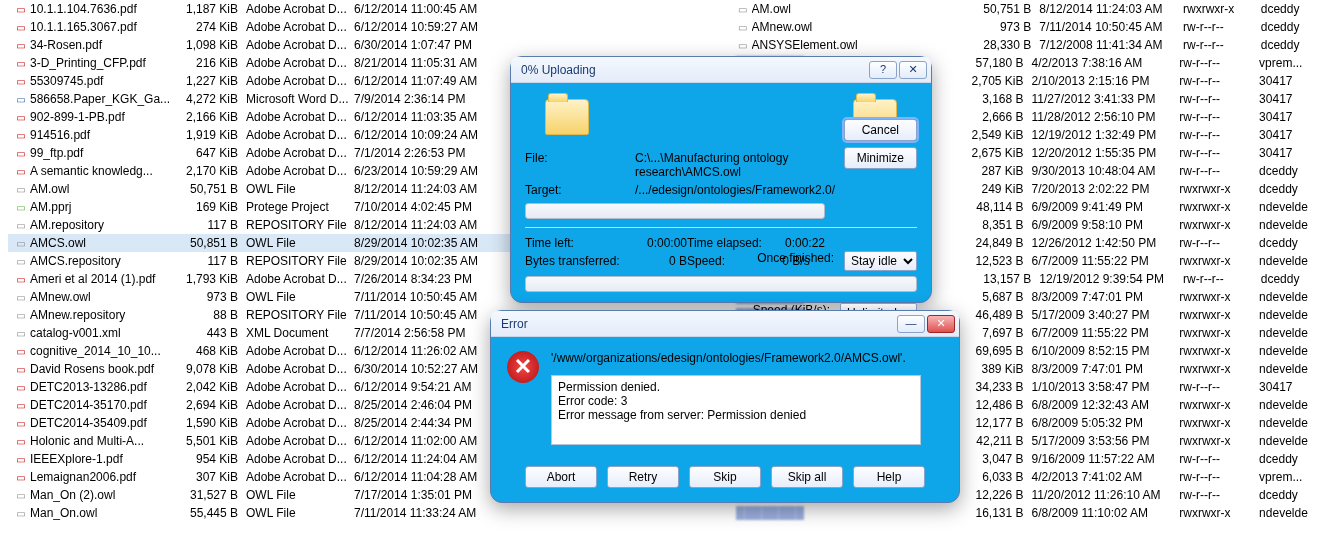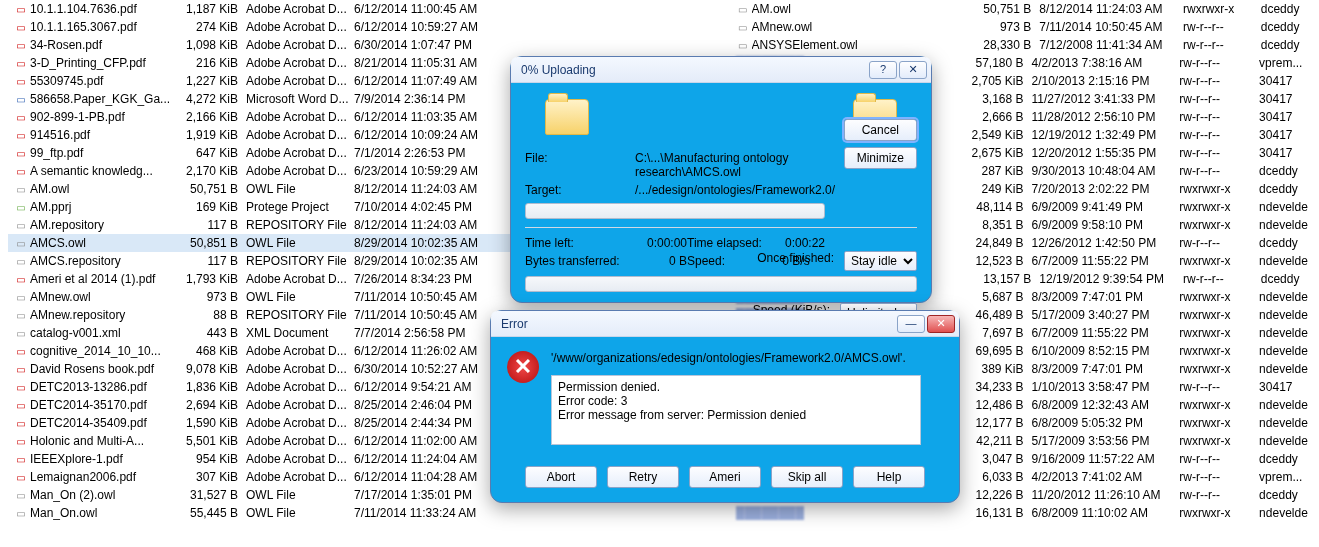--- a/index.html
+++ b/index.html
@@ -285,21 +285,21 @@
       <div class="row">
         <span class="icon ico-pdf"></span>
         <span class="c-name">David Rosens book.pdf</span>
         <span class="c-size">9,078 KiB</span>
         <span class="c-type">Adobe Acrobat D...</span>
         <span class="c-date">6/30/2014 10:52:27 AM</span>
       </div>
       <div class="row">
         <span class="icon ico-pdf"></span>
         <span class="c-name">DETC2013-13286.pdf</span>
-        <span class="c-size">1,836 KiB</span>
+        <span class="c-size">2,042 KiB</span>
         <span class="c-type">Adobe Acrobat D...</span>
         <span class="c-date">6/12/2014 9:54:21 AM</span>
       </div>
       <div class="row">
         <span class="icon ico-pdf"></span>
         <span class="c-name">DETC2014-35170.pdf</span>
         <span class="c-size">2,694 KiB</span>
         <span class="c-type">Adobe Acrobat D...</span>
         <span class="c-date">8/25/2014 2:46:04 PM</span>
       </div>
@@ -622,17 +622,17 @@
       <div>'/www/organizations/edesign/ontologies/Framework2.0/AMCS.owl'.</div>
       <div style="height:10px"></div>
       <textarea readonly="" style="">Permission denied.
 Error code: 3
 Error message from server: Permission denied</textarea>
     </div>
   </div>
   <div class="btnrow">
     <button class="btn">Abort</button>
     <button class="btn">Retry</button>
-    <button class="btn">Ameri</button>
+    <button class="btn">Skip</button>
     <button class="btn">Skip all</button>
     <button class="btn">Help</button>
   </div>
 </div>
 
 </body></html>

